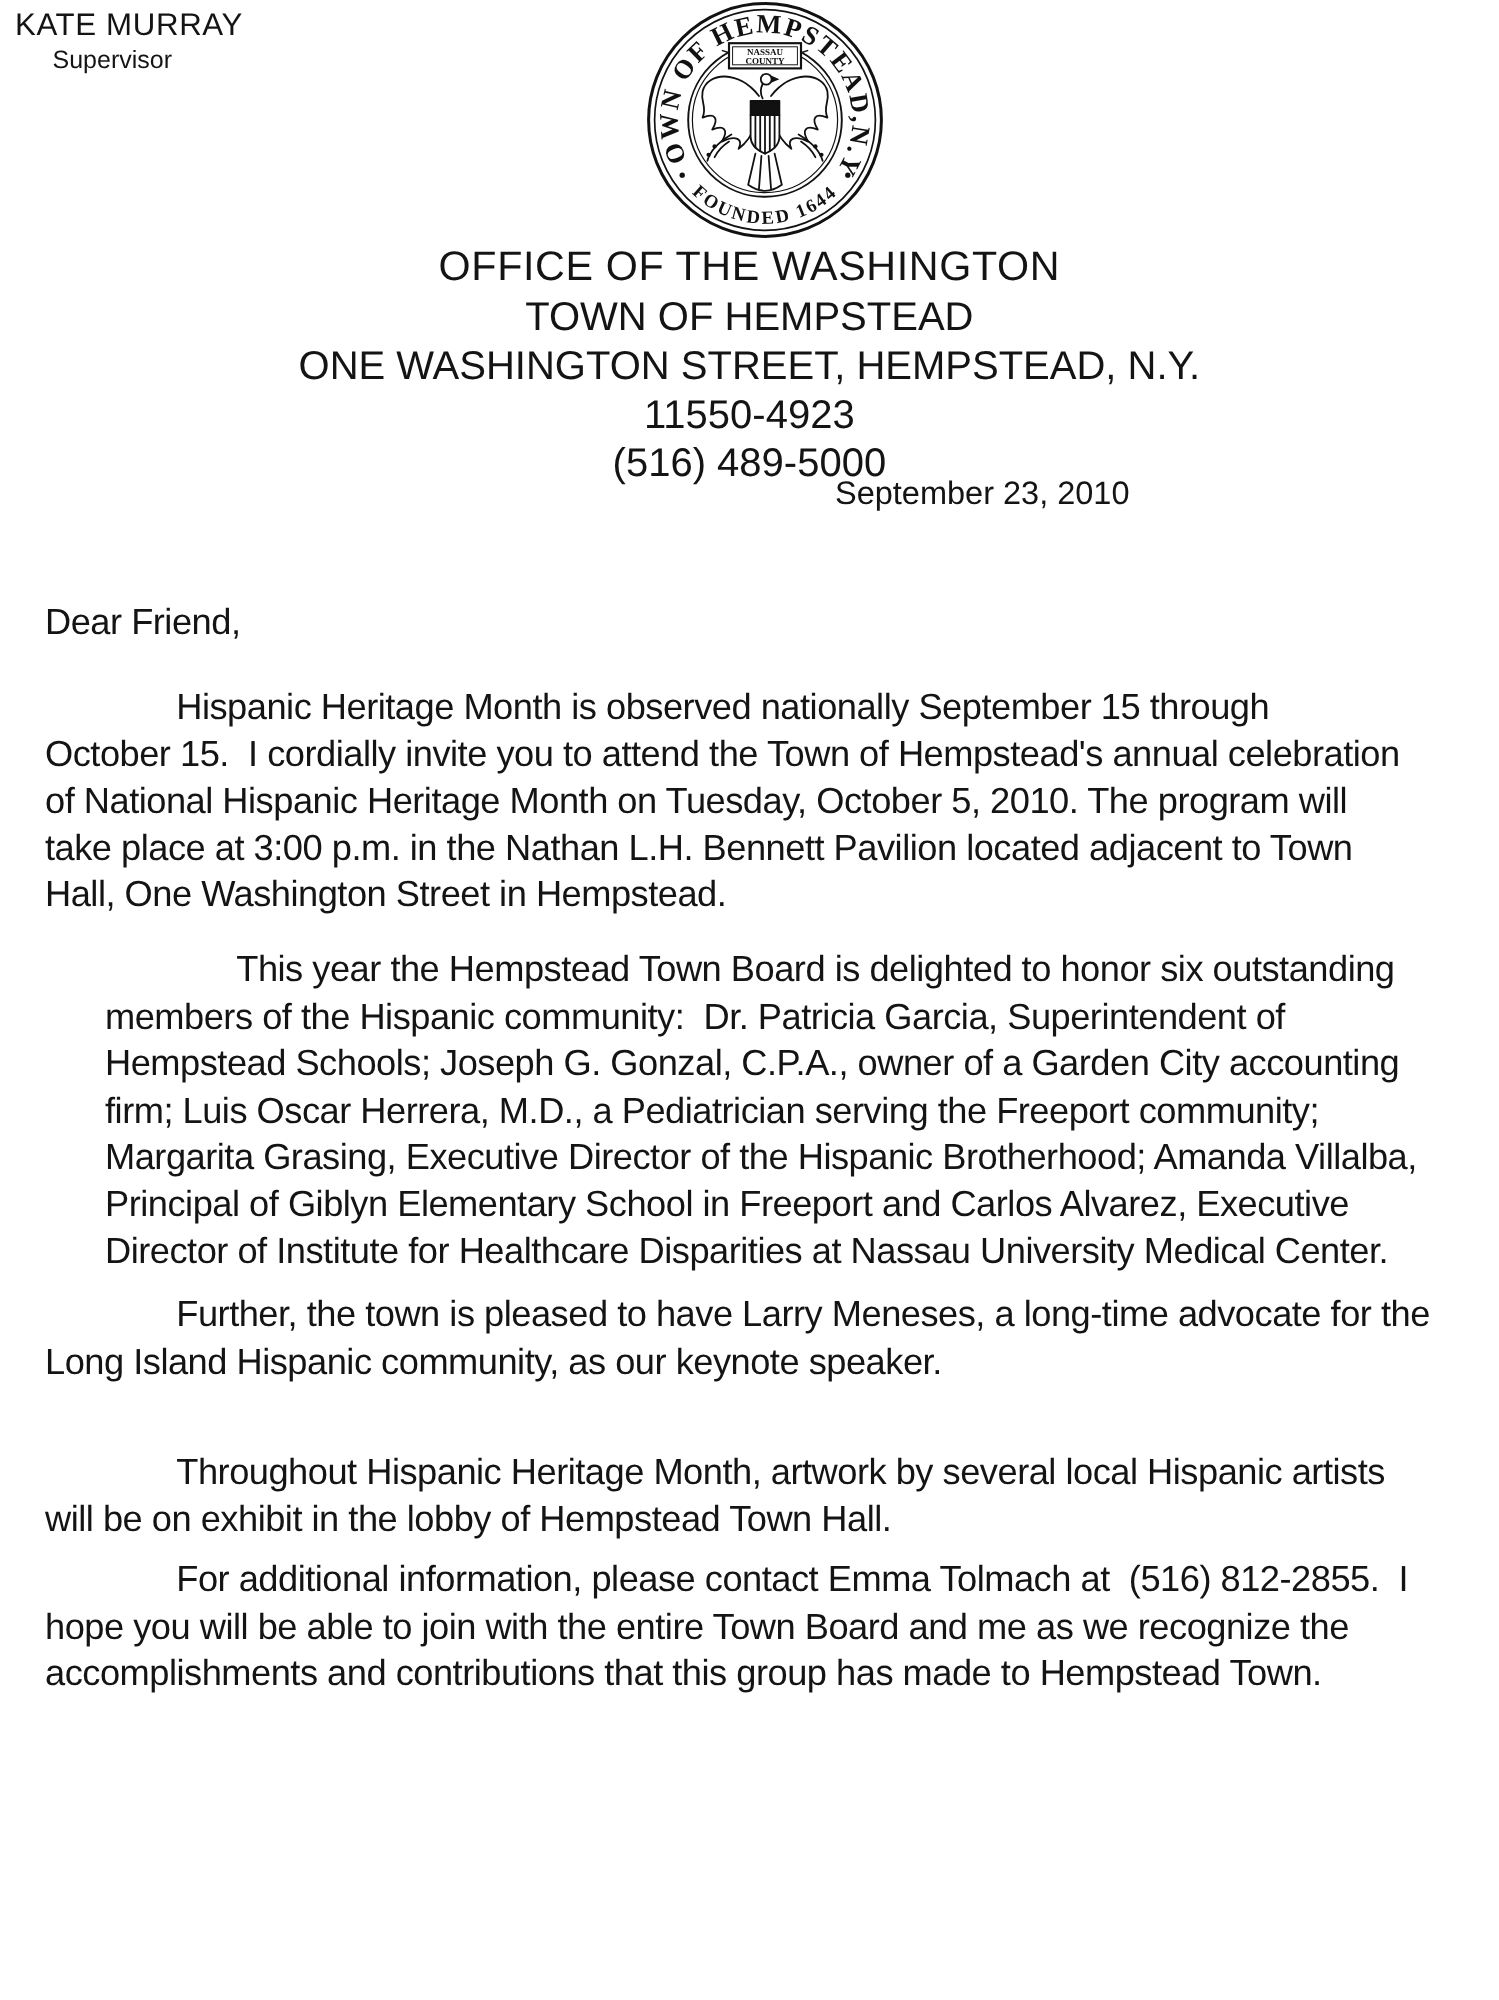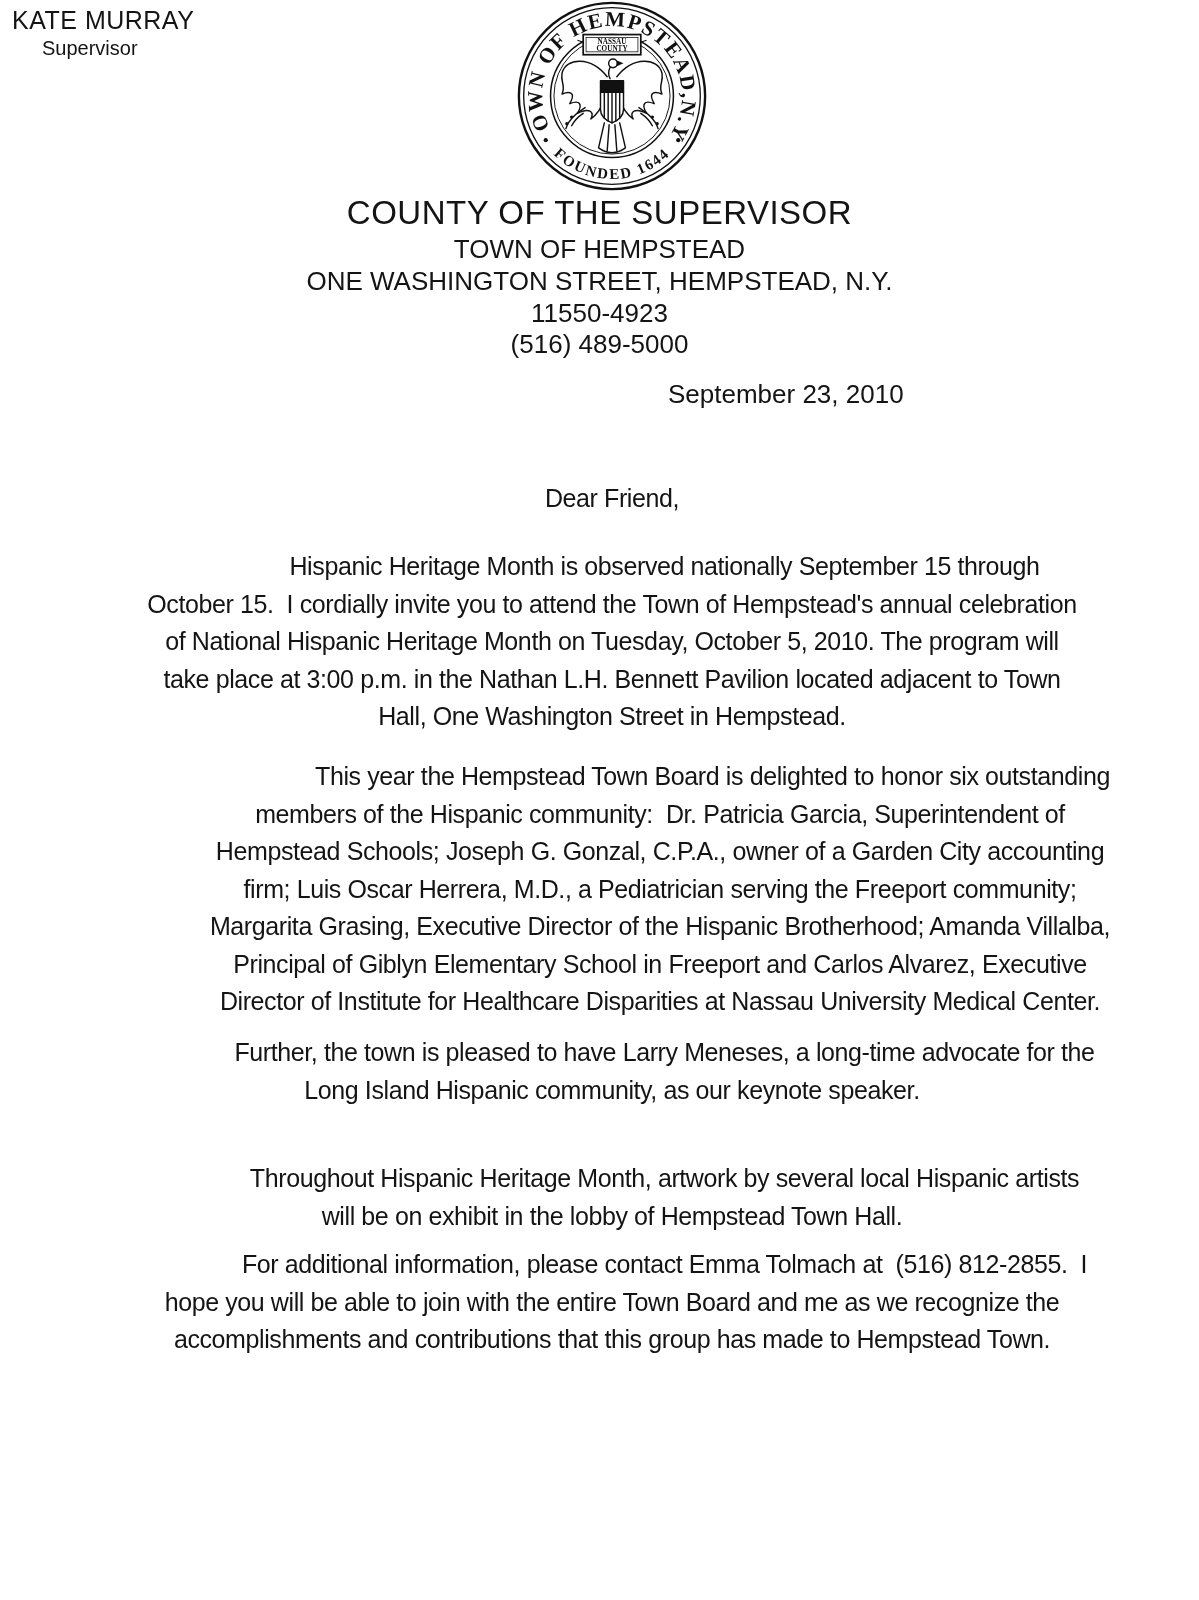--- a/index.html
+++ b/index.html
@@ -11,26 +11,26 @@
   
   #official-block{position:absolute;left:12px;top:6px;line-height:1.15;}
   .official-name{font-size:25px;letter-spacing:.5px;}
   .official-title{font-size:20px;margin-left:30px;margin-top:2px;}
   
   #seal{position:absolute;left:516px;top:0px;}
   .seal-arc-text{font-family:"Liberation Serif","DejaVu Serif",serif;font-weight:bold;}
   
   #letterhead{position:absolute;left:0;top:192px;width:1199px;text-align:center;}
   .lh-office{font-size:33px;letter-spacing:.5px;line-height:1.28;}
-  .lh-line{font-size:26px;line-height:1.22;}
+  .lh-line{font-size:32px;line-height:1.22;}
   
   #date-line{position:absolute;left:668px;top:379px;font-size:26px;}
   
-  .bodytext{position:absolute;left:36px;width:1152px;font-size:25px;
-    line-height:37.5px;letter-spacing:-0.4px;white-space:pre;text-align:center;}
+  .bodytext{position:absolute;left:36px;width:1152px;font-size:29px;
+    line-height:37.5px;letter-spacing:-0.4px;white-space:pre;}
   .indented{text-indent:105px;}
   #salutation{top:480px;}
   #para-1{top:548px;}
   #para-2{top:758px;margin-left:48px;}
   #para-3{top:1034px;}
   #para-4{top:1160px;}
   #para-5{top:1246px;}
   
   #valediction{position:absolute;left:672px;top:1385px;font-size:29px;margin-left:30px;}
   #signature{position:absolute;left:620px;top:1395px;}
@@ -91,21 +91,21 @@
       <path d="M72 112 C62 118 54 126 52 134 M70 118 C64 122 60 127 58 131"></path>
       <circle cx="58" cy="122" r="1.8" fill="#111" stroke="none"></circle>
       <circle cx="53" cy="129" r="1.8" fill="#111" stroke="none"></circle>
       <path d="M128 112 C138 118 146 126 148 134 M130 118 C136 122 140 127 142 131"></path>
       <circle cx="142" cy="122" r="1.8" fill="#111" stroke="none"></circle>
       <circle cx="147" cy="129" r="1.8" fill="#111" stroke="none"></circle>
     </g>
   </svg>
 
   <div id="letterhead">
-    <div class="lh-office">COUNTY OF THE SUPERVISOR</div>
+    <div class="lh-office">OFFICE OF THE WASHINGTON</div>
     <div class="lh-line">TOWN OF HEMPSTEAD</div>
     <div class="lh-line">ONE WASHINGTON STREET, HEMPSTEAD, N.Y.</div>
     <div class="lh-line">11550-4923</div>
     <div class="lh-line">(516) 489-5000</div>
   </div>
 
   <div id="date-line">September 23, 2010</div>
 
   <div id="salutation" class="bodytext">Dear Friend,</div>
   <div id="para-1" class="bodytext indented">Hispanic Heritage Month is observed nationally September 15 through

